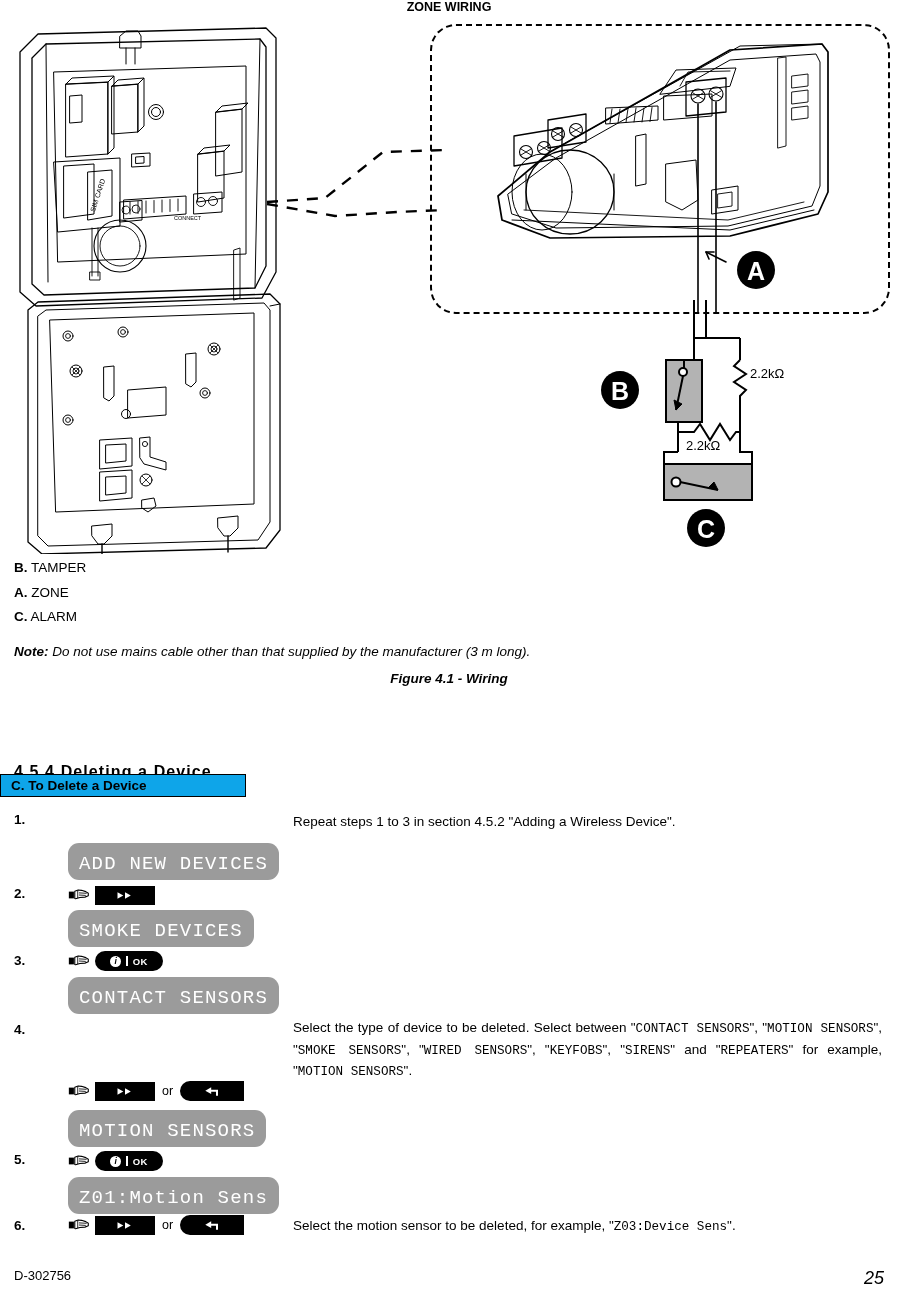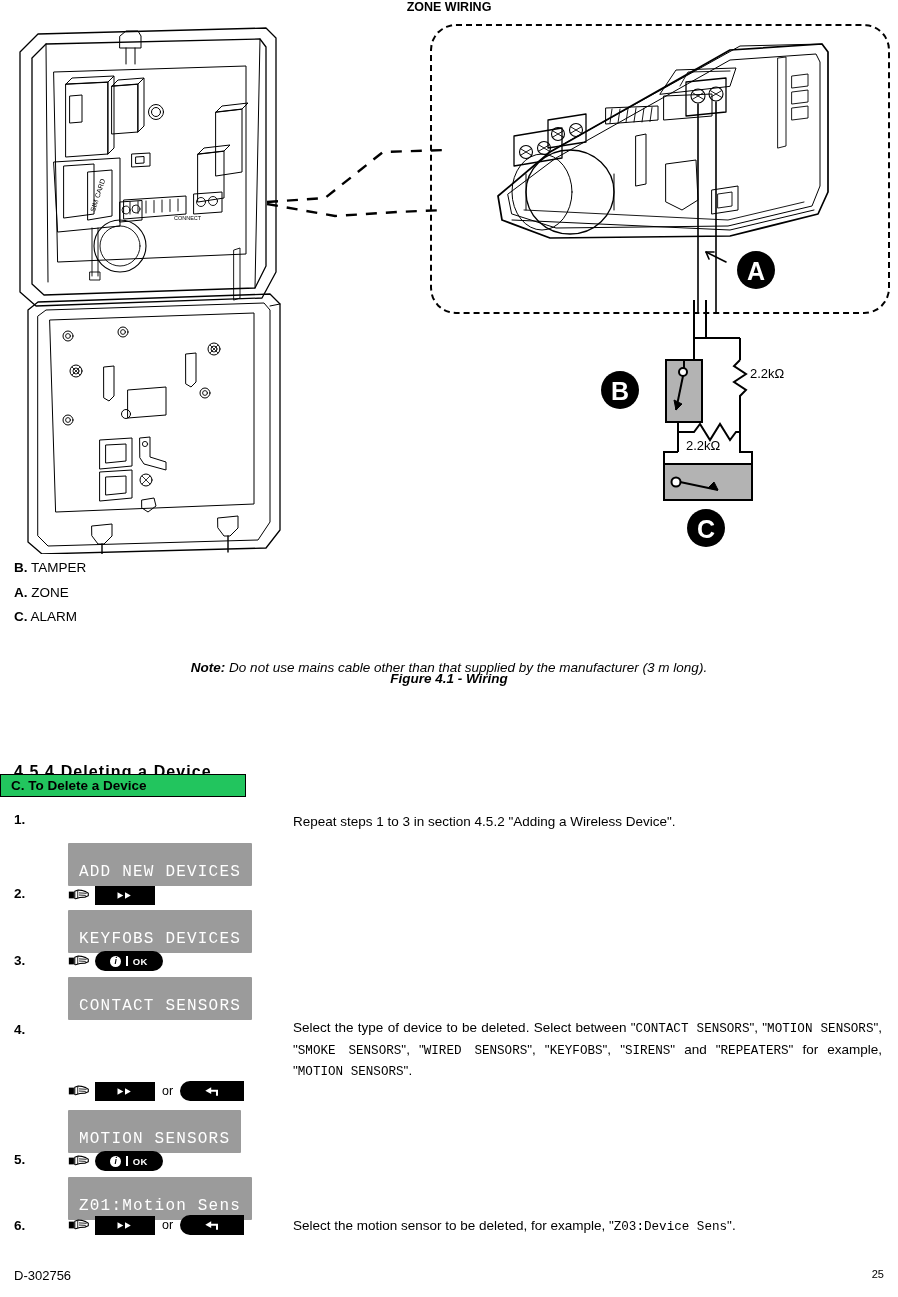--- a/index.html
+++ b/index.html
@@ -25,74 +25,74 @@
     position:absolute;inset:0;
     border:2.5px dashed #000;border-radius:26px;
   }
 
   
   .leader{position:absolute;left:265px;top:140px;width:185px;height:95px;}
 
   
   .legend{position:absolute;left:14px;top:556px;width:870px;font-size:13.5px;line-height:24.5px;}
   .legend .ll{font-weight:bold;}
-  .note{position:absolute;left:14px;top:660px;width:870px;font-size:13.5px;font-style:italic;text-align:center;}
+  .note{position:absolute;left:14px;top:644px;width:870px;font-size:13.5px;font-style:italic;}
   .note b{font-weight:bold;}
   .fig-cap{
     position:absolute;left:0;top:671px;width:898px;text-align:center;
     font-size:13.5px;font-weight:bold;font-style:italic;
   }
 
   
   .sec-head{
     position:absolute;left:14px;top:733px;
     font-size:16px;font-weight:bold;letter-spacing:1.1px;margin-top:30px;
   }
   .tbl-head{
     position:absolute;left:0px;top:774px;width:246px;height:23px;
-    background:#22c55e;border:1.6px solid #000;
+    background:#0ea5e9;border:1.6px solid #000;
     font-size:13.5px;font-weight:bold;
     display:flex;align-items:center;padding-left:10px;box-sizing:border-box;
   }
 
   
   .step-no{position:absolute;left:14px;font-size:13.5px;font-weight:bold;}
   .step-body{position:absolute;left:68px;width:215px;}
   .step-text{
     position:absolute;left:293px;width:589px;font-size:13.5px;line-height:19.5px;
     text-align:justify;
   }
   .mono{font-family:"Liberation Mono", monospace;font-size:12.6px;}
 
   
   .lcd{
-    display:inline-block;background:#9b9b9b;color:#ffffff;border-radius:1px;
-    font-family:"Liberation Mono", monospace;font-size:16px;
-    padding:20px 11px 5px;letter-spacing:1.2px;white-space:pre;
+    display:inline-block;background:#9b9b9b;color:#ffffff;border-radius:11px;
+    font-family:"Liberation Mono", monospace;font-size:19px;
+    padding:10px 11px 5px;letter-spacing:1.2px;white-space:pre;
   }
   .keyrow{display:flex;align-items:center;gap:5px;height:22px;}
   .hand{width:22px;height:18px;flex:none;}
   .orlbl{font-size:12.5px;padding:0 2px;}
 
   .kbtn{
     background:#000;display:inline-flex;align-items:center;justify-content:center;
     flex:none;
   }
   .k-ff{width:60px;height:19px;border-radius:0;}
   .k-ok{width:68px;height:20px;border-radius:10px;gap:0;}
   .k-back{width:64px;height:20px;border-radius:11px 0 0 11px;}
   .ok-i{width:11px;height:11px;border-radius:50%;background:#fff;color:#000;
     font-size:8.5px;font-weight:bold;font-style:italic;
     display:flex;align-items:center;justify-content:center;line-height:1;}
   .ok-sep{width:1.4px;height:10px;background:#fff;margin:0 5px;}
   .ok-tx{color:#fff;font-size:9.5px;font-weight:bold;letter-spacing:.4px;}
 
   
   .foot-l{position:absolute;left:14px;top:1268px;font-size:13px;}
-  .foot-r{position:absolute;right:14px;top:1268px;font-size:11px;}
+  .foot-r{position:absolute;right:14px;top:1268px;font-size:18px;font-style:italic;}
 </style>
 </head>
 <body>
 
 <div class="page">
 
   <div class="fig-title">
     <span>ZONE WIRING</span>
   </div>
 
@@ -355,21 +355,21 @@
           <path d="M13 10 L21 10.5" stroke="#000" stroke-width="1"></path>
           <path d="M11.5 4.6 L11.5 13.6" stroke="#000" stroke-width="1"></path>
         </svg>
         <span class="kbtn k-ff">
           <svg viewBox="0 0 24 12" width="20" height="11">
             <path d="M3 2 L10 6 L3 10 Z" fill="#fff"></path>
             <path d="M12 2 L19 6 L12 10 Z" fill="#fff"></path>
           </svg>
         </span>
       </div>
-      <div class="step-body" style="top: 910px;"><span class="lcd">KEYFOBS DEVICES</span></div>
+      <div class="step-body" style="top: 910px;"><span class="lcd">SMOKE DEVICES</span></div>
       <div class="step-no" style="top: 953px;">3.</div>
       <div class="step-body keyrow" style="top: 950px;">
         <svg class="hand" viewBox="0 0 26 20">
           <path d="M1 6 L7 6 L7 14 L1 14 Z" fill="#000"></path>
           <path d="M8 5.5 L12 4 L16 4.5 L21 6 L24 8 L24 11 L20 12.5 L14 13 L9 14.5 L8 14 Z" fill="#fff" stroke="#000" stroke-width="1.3" stroke-linejoin="round"></path>
           <path d="M13 7.5 L22 8" stroke="#000" stroke-width="1"></path>
           <path d="M13 10 L21 10.5" stroke="#000" stroke-width="1"></path>
           <path d="M11.5 4.6 L11.5 13.6" stroke="#000" stroke-width="1"></path>
         </svg>
         <span class="kbtn k-ok">

